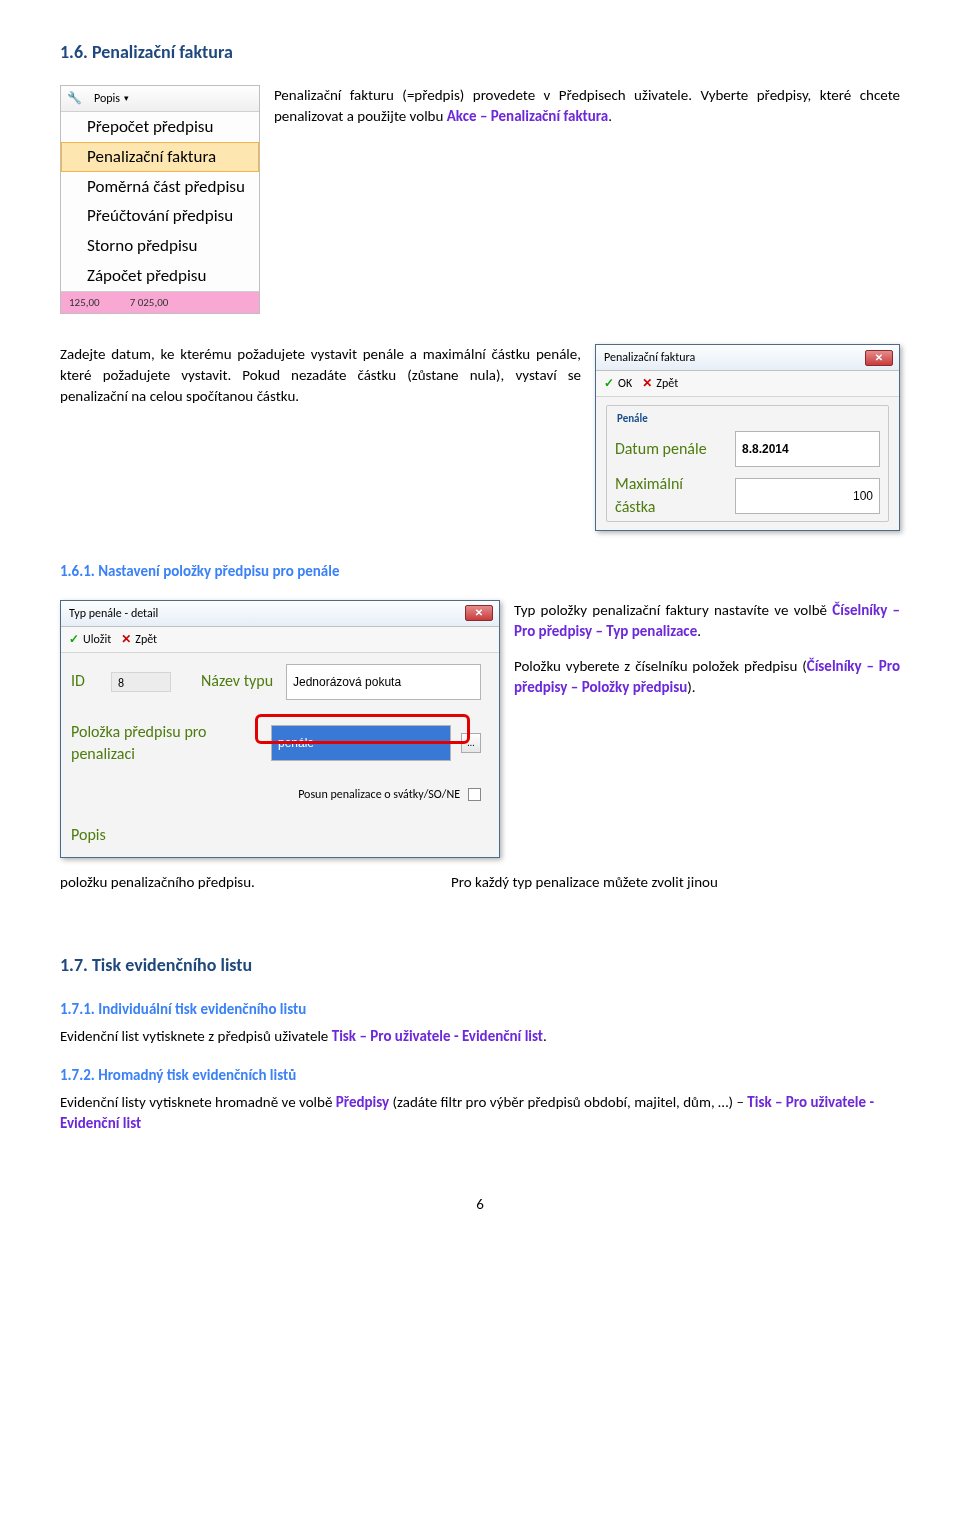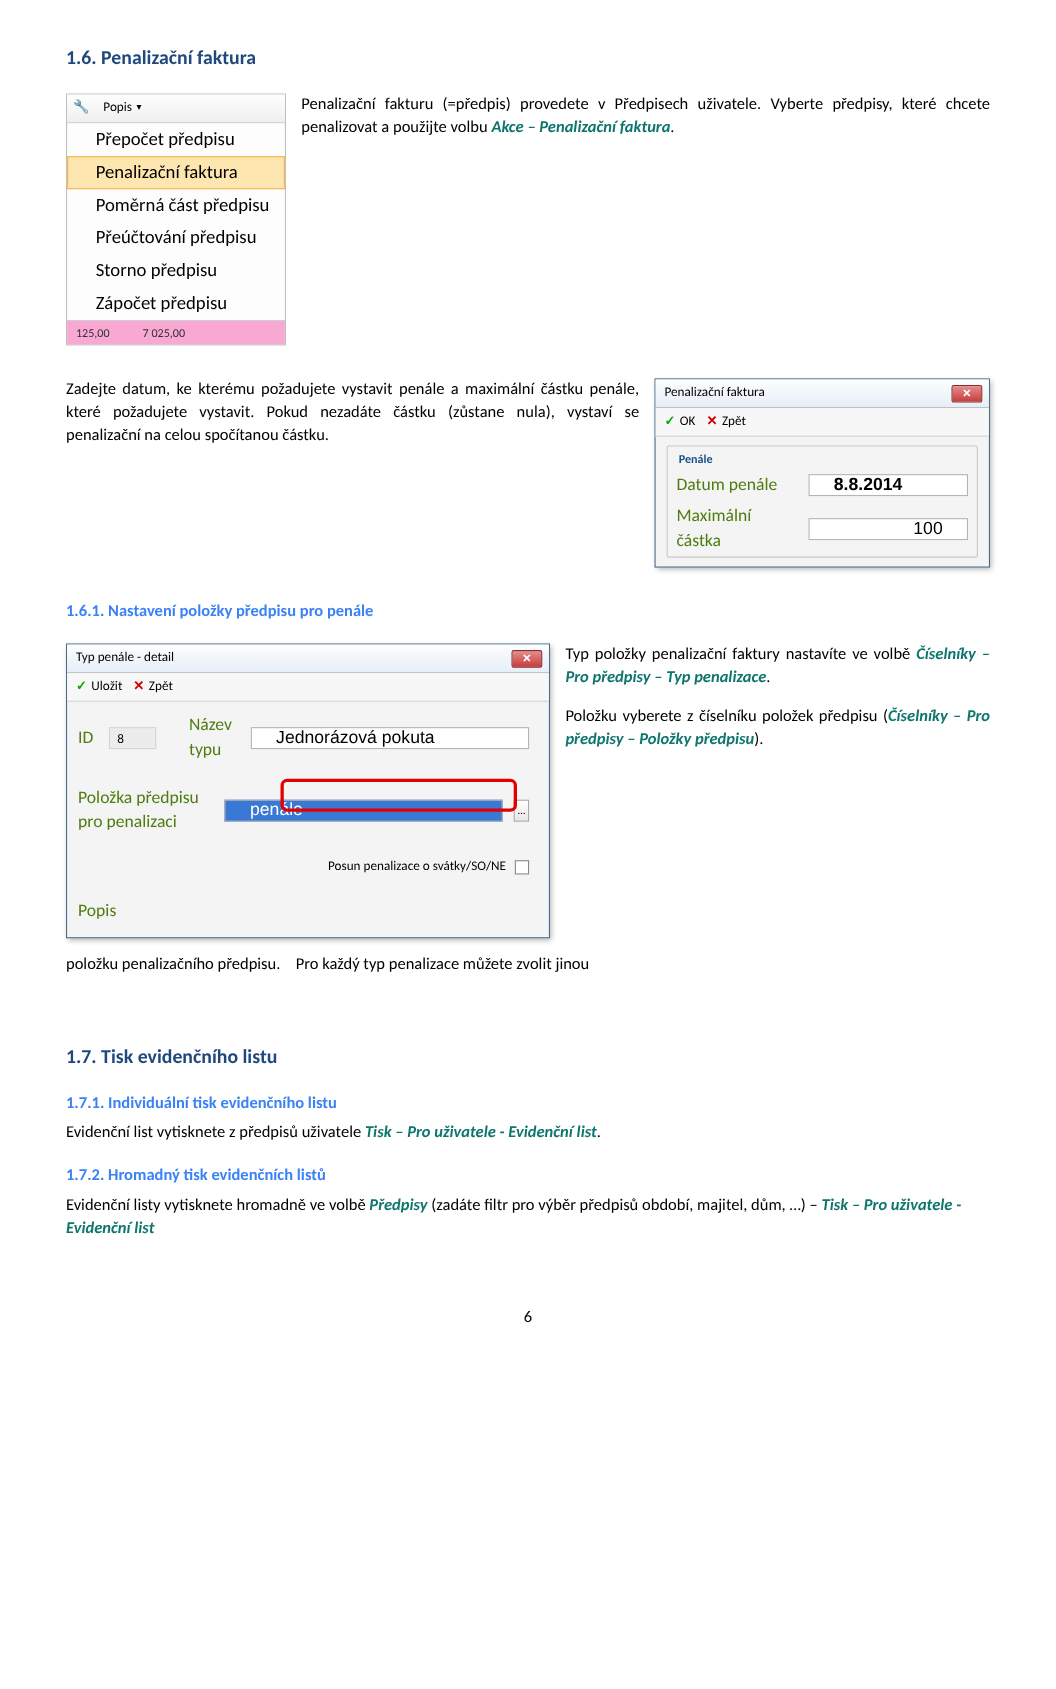--- a/index.html
+++ b/index.html
@@ -10,21 +10,21 @@
     margin: 0;
     padding: 40px 60px;
     width: 960px;
     line-height: 1.4;
     background: #fff;
   }
   h2 { font-size: 18px; color: #1F497D; margin: 0 0 20px 0; font-weight: bold; }
   h3 { font-size: 15px; color: #3b82f6; margin: 0 0 6px 0; font-weight: bold; }
   .row { display: flex; align-items: flex-start; gap: 14px; }
   .para { text-align: justify; }
-  .red { color: #0f766e; font-weight: bold; font-style: italic; }
+  .red { color: #6d28d9; font-weight: bold; }
 
   
   .akce-wrap { display: inline-block; border: 1px solid #bfbfbf; background: #fdfdfd; }
   .akce-bar { display: flex; align-items: center; gap: 6px; background: linear-gradient(#fefefe,#efefef); padding: 3px 6px; border-bottom: 1px solid #d0d0d0; font-size: 12px; }
   .akce-btn { display: flex; align-items: center; gap: 4px; padding: 1px 6px; }
   .akce-menu { font-size: 17px; }
   .akce-menu .mi { display: flex; align-items: center; padding: 3px 14px 3px 26px; white-space: nowrap; }
   .akce-menu .mi.sel { background: #FDE6B0; border: 1px solid #F7B24A; padding: 2px 13px 2px 25px; }
   .akce-footer { display: flex; gap: 30px; padding: 3px 8px; font-size: 11px; color: #333; border-top: 1px solid #d0d0d0; background: #f9a8d4; }
 
@@ -35,21 +35,21 @@
   .close-btn { width: 28px; height: 16px; background: linear-gradient(#e58d8d,#c83c3c); border: 1px solid #8b2b2b; border-radius: 2px; display: flex; align-items: center; justify-content: center; color: #fff; font-size: 10px; font-weight: bold; }
   .dlg-toolbar { display: flex; gap: 10px; padding: 4px 8px; border-bottom: 1px solid #d5d5d5; background: #f7f7f7; }
   .tb-btn { display: flex; align-items: center; gap: 4px; font-size: 12px; }
   .check { color: #0a0; font-weight: bold; }
   .cross { color: #c00; font-weight: bold; }
   .dlg-body { padding: 8px 10px; display: flex; flex-direction: column; gap: 8px; }
   .group { border: 1px solid #c8c8c8; border-radius: 2px; padding-top: 4px; }
   .group-title { font-size: 11px; color: #1b4f8a; margin: -12px 0 2px 6px; background: #f4f4f4; display: inline-block; padding: 0 4px; font-weight: bold; }
   .frow { display: flex; align-items: center; gap: 10px; padding: 3px 8px; }
   .flabel { width: 110px; font-size: 16px; color: #4d7c0f; }
-  .finput { border: 1px solid #b5b5b5; background: #fff; font-size: 16px; padding: 2px 22px; height: 20px; flex: 1; text-align: right; }
+  .finput { border: 1px solid #b5b5b5; background: #fff; font-size: 12px; padding: 2px 6px; height: 36px; flex: 1; text-align: right; }
   .finput.left { text-align: left; }
   .finput-ro { border: 1px solid #d5d5d5; background: #ececec; font-size: 12px; padding: 2px 6px; height: 20px; width: 60px; text-align: left; }
   .dots { width: 20px; height: 20px; border: 1px solid #aaa; background: linear-gradient(#fff,#e6e6e6); display: inline-flex; align-items: center; justify-content: center; font-size: 10px; }
   .chk { width: 13px; height: 13px; border: 1px solid #888; background: #fff; display: inline-block; }
   .highlight-box { position: absolute; border: 3px solid #E20000; border-radius: 6px; pointer-events: none; }
 
   .section-gap { height: 30px; }
   .pagenum { text-align: center; margin-top: 60px; font-size: 15px; }
 
   .col { display: flex; flex-direction: column; }
@@ -188,21 +188,21 @@
     </p>
     <p style="margin:0;">
       <span>Položku vyberete z číselníku položek předpisu (</span><span class="red">Číselníky – Pro předpisy – Položky předpisu</span><span>).</span>
     </p>
   </div>
 </div>
 
 <div style="height:14px;"></div>
 <div class="row">
   <span>položku penalizačního předpisu.</span>
-  <span style="flex:1; text-align:left;">Pro každý typ penalizace můžete zvolit jinou</span>
+  <span style="flex:1; text-align:center;">Pro každý typ penalizace můžete zvolit jinou</span>
 </div>
 
 <div class="section-gap"></div>
 <div class="section-gap"></div>
 
 <h2>1.7. Tisk evidenčního listu</h2>
 
 <h3>1.7.1. Individuální tisk evidenčního listu</h3>
 <p style="margin:0 0 18px 0;">
   <span>Evidenční list vytisknete z předpisů uživatele </span><span class="red">Tisk – Pro uživatele - Evidenční list</span><span>.</span>

